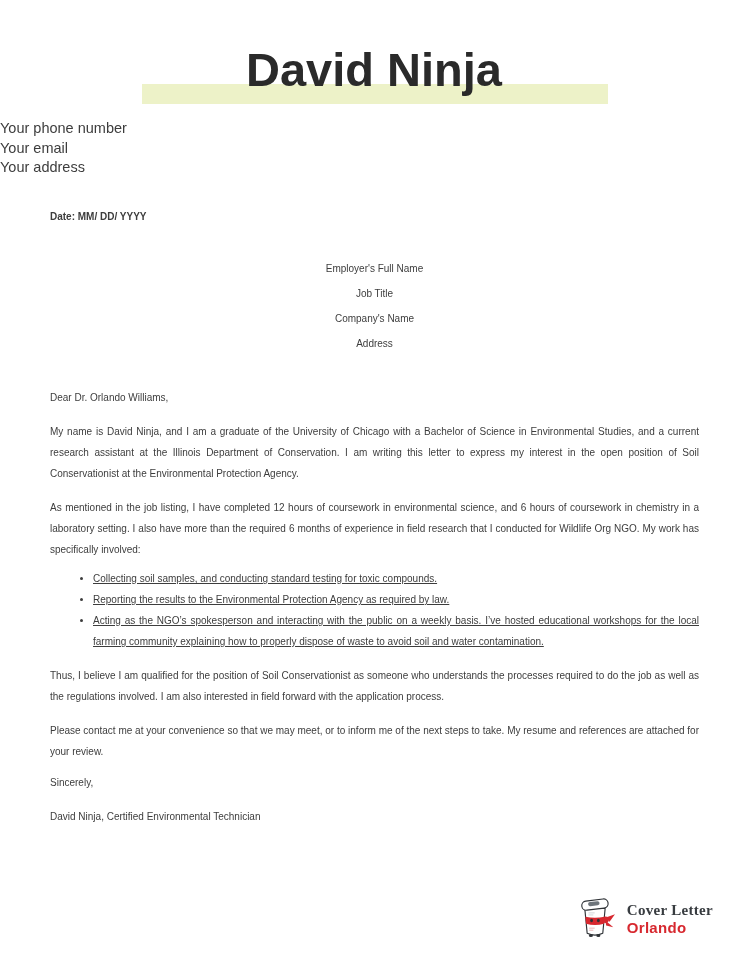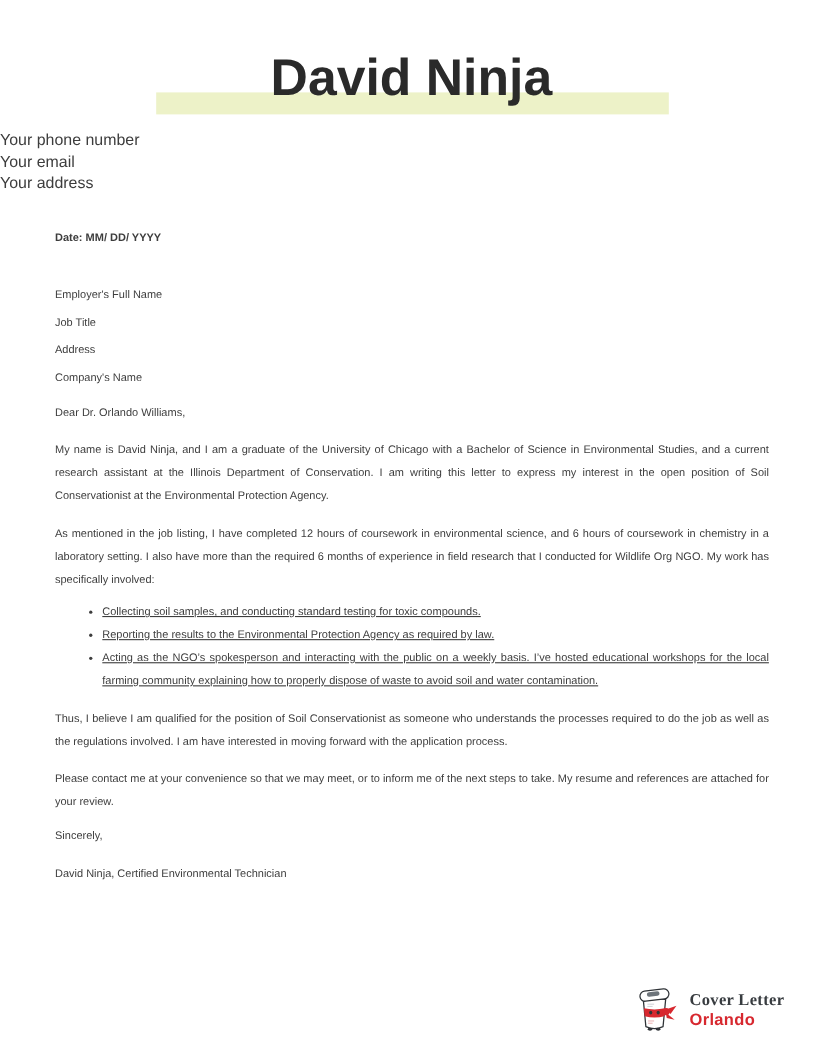--- a/index.html
+++ b/index.html
@@ -40,22 +40,22 @@
     text-align:left;
     font-size:14.5px;line-height:19.5px;
     color:var(--body-text);
   }
   
   .letter-body{
     position:absolute;left:50px;top:206px;width:649px;
     font-size:10px;line-height:21px;
   }
   .date-line{font-weight:700;margin:0;}
-  .recipient{margin-top:29px;line-height:25px;}
-  .salutation{margin-top:9px;}
+  .recipient{margin-top:29px;line-height:25px;text-align:center;}
+  .salutation{margin-top:31px;}
   .para{margin:13px 0 0;text-align:justify;}
   ul.points{
     margin:8px 0 0;
     padding-left:43px;
     text-align:justify;
   }
   ul.points li{margin:0;padding-left:0;text-decoration:underline;}
   .signoff{margin-top:10px;}
   .signature{margin-top:13px;}
   
@@ -89,36 +89,36 @@
     <div>Your email</div>
     <div>Your address</div>
   </div>
 
   <div class="letter-body">
     <p class="date-line">Date: MM/ DD/ YYYY</p>
 
     <div class="recipient">
       <div>Employer's Full Name</div>
       <div>Job Title</div>
+      <div>Company's Name</div>
       <div>Address</div>
-      <div>Company's Name</div>
     </div>
 
     <div class="salutation">Dear Dr. Orlando Williams,</div>
 
     <p class="para">My name is David Ninja, and I am a graduate of the University of Chicago with a Bachelor of Science in Environmental Studies, and a current research assistant at the Illinois Department of Conservation. I am writing this letter to express my interest in the open position of Soil Conservationist at the Environmental Protection Agency.</p>
     <p class="para">As mentioned in the job listing, I have completed 12 hours of coursework in environmental science, and 6 hours of coursework in chemistry in a laboratory setting. I also have more than the required 6 months of experience in field research that I conducted for Wildlife Org NGO. My work has specifically involved:</p>
 
     <ul class="points">
       <li>Collecting soil samples, and conducting standard testing for toxic compounds.</li>
       <li>Reporting the results to the Environmental Protection Agency as required by law.</li>
       <li>Acting as the NGO’s spokesperson and interacting with the public on a weekly basis. I’ve hosted educational workshops for the local farming community explaining how to properly dispose of waste to avoid soil and water contamination.</li>
     </ul>
 
-    <p class="para">Thus, I believe I am qualified for the position of Soil Conservationist as someone who understands the processes required to do the job as well as the regulations involved. I am have interested in moving forward with the application process.</p>
+    <p class="para">Thus, I believe I am qualified for the position of Soil Conservationist as someone who understands the processes required to do the job as well as the regulations involved. I am also interested in field forward with the application process.</p>
     <p class="para">Please contact me at your convenience so that we may meet, or to inform me of the next steps to take. My resume and references are attached for your review.</p>
 
     <div class="signoff">Sincerely,</div>
     <div class="signature">David Ninja, Certified Environmental Technician</div>
   </div>
 
   <div class="brand">
     <svg class="mascot" viewBox="0 0 56 62" width="38" height="50" aria-hidden="true">
 
       <path class="red-fill" d="M40 29 L54.5 24 L46.5 35 Z"></path>

